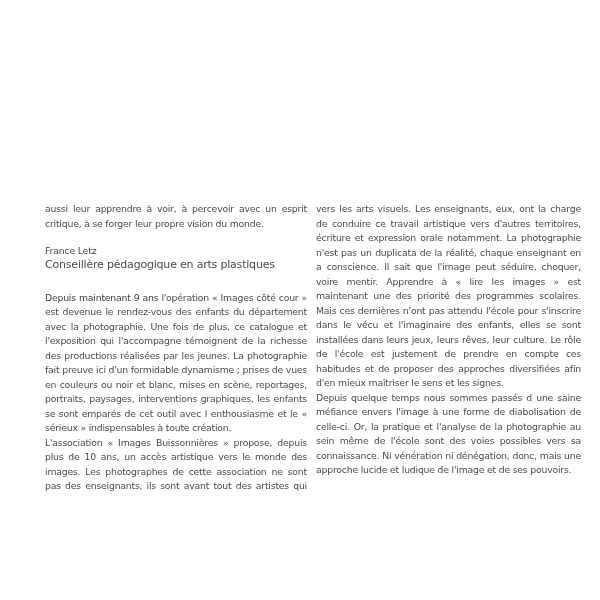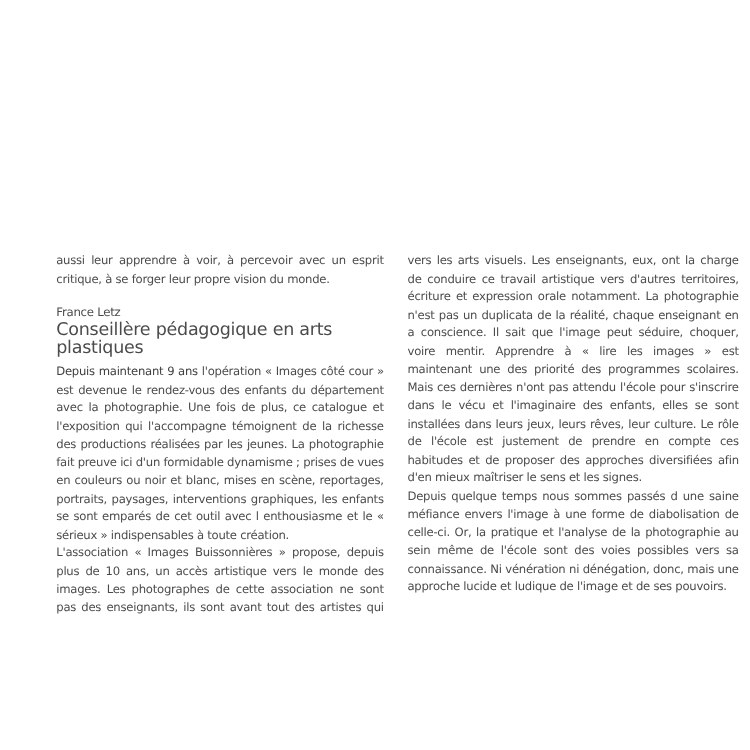--- a/index.html
+++ b/index.html
@@ -14,38 +14,38 @@
     background: #ffffff;
     overflow: hidden;
     font-family: "DejaVu Sans", sans-serif;
     color: #4b4b4b;
   }
   .col {
     position: absolute;
     top: 202px;
   }
   .col-left  { left: 45px;  width: 262px; }
-  .col-right { left: 326px; width: 265px; }
+  .col-right { left: 316px; width: 265px; }
   .body-text {
     font-size: 9.3px;
     line-height: 14.5px;
     letter-spacing: -0.2px;
     margin: 0;
   }
   .just { text-align: justify; }
-  .sig-block-1 { margin-top: 13px; margin-bottom: 6px; }
+  .sig-block-1 { margin-top: 13px; margin-bottom: 19px; }
   .sig-block-2 { margin-top: 15px; }
   .sig-name {
     font-size: 9.4px;
     line-height: 14px;
     letter-spacing: -0.2px;
     margin: 0;
   }
   .sig-title {
-    font-size: 14px;
+    font-size: 11px;
     line-height: 13.5px;
     letter-spacing: -0.2px;
     margin: 0;
   }
   .bold-lead {
     font-weight: normal;
     color: #3e3e3e;
   }
 </style>
 </head>

